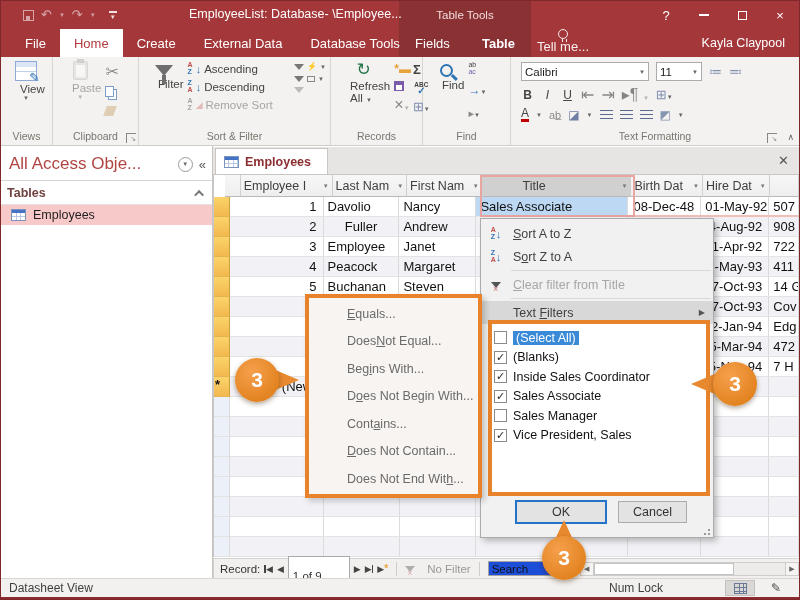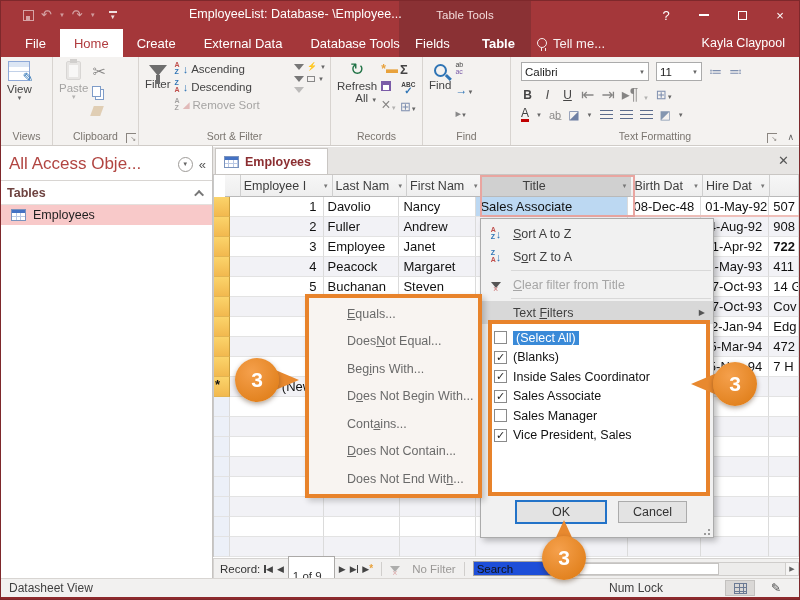--- a/index.html
+++ b/index.html
@@ -22,32 +22,32 @@
   .wtitle { position:absolute; left:188px; top:6px; color:#fff; font-size:12.5px; white-space:nowrap; }
   .winbtns { position:absolute; right:0; top:0; height:28px; display:flex; }
   .wbtn { width:38px; height:28px; display:flex; align-items:center; justify-content:center; color:#fff; font-size:13px; }
   .maxbox { width:9px; height:9px; border:1.2px solid #fff; display:block; }
   .minbar { width:10px; height:1.5px; background:#fff; display:block; }
 
   .tabrow { position:absolute; left:0; top:28px; width:100%; height:28px; display:flex; align-items:stretch; font-size:13px; color:#fff; }
   .rtab { padding:0 14px; display:flex; align-items:center; }
   .rtab.active { background:#fff; color:#B03B3E; }
   .ctxtabs { position:absolute; left:398px; top:0; width:132px; height:28px; display:flex; justify-content:space-around; align-items:center; }
-  .tellme { position:absolute; left:536px; top:0; height:28px; display:flex; align-items:center; gap:6px; color:rgba(255,255,255,.92); }
+  .tellme { position:absolute; left:536px; top:0; height:28px; display:flex; align-items:center; color:rgba(255,255,255,.92);flex-direction:column; }
   .bulb { width:10px; height:10px; border:1.3px solid rgba(255,255,255,.9); border-radius:50%; position:relative; }
   .bulb:after { content:""; position:absolute; left:2.6px; bottom:-4px; width:3px; height:3px; border-left:1.3px solid rgba(255,255,255,.9); border-right:1.3px solid rgba(255,255,255,.9); }
   .user { position:absolute; right:14px; top:0; height:28px; display:flex; align-items:center; color:#fff; font-size:12.5px; }
 
   
   .ribbon { position:absolute; left:0; top:56px; width:798px; height:89px; background:#F4F2F0; border-bottom:1px solid #D0CCC8; display:flex; }
   .rgroup { display:flex; flex-direction:column; border-right:1px solid #D8D4D0; position:relative; }
   .rbody { flex:1; display:flex; align-items:flex-start; padding:3px 3px 0 3px; }
   .rlabel { height:16px; font-size:10.5px; color:#7A756F; text-align:center; line-height:14px; white-space:nowrap; }
   .bigbtn { display:flex; flex-direction:column; align-items:center; font-size:11.5px; color:#444; padding:1px 3px; }
-  .bigbtn .cap { margin-top:2px; line-height:12px; text-align:right; }
+  .bigbtn .cap { margin-top:2px; line-height:12px; text-align:left;margin-left:13px; }
   .caret { font-size:6px; color:#666; }
   .dis { opacity:.45; }
   .smallcol { display:flex; flex-direction:column; justify-content:flex-start; gap:5px; padding:2px 1px; }
   .smallrow { display:flex; align-items:center; gap:3px; font-size:11.5px; color:#444; white-space:nowrap; }
   .view-ico { width:22px; height:20px; border:1px solid #8EA9D8; background:linear-gradient(#DCE6F4 0 5px,#fff 5px); position:relative; }
   .view-ico:before { content:""; position:absolute; left:0; top:9px; width:100%; height:1px; background:#C2D1E8; }
   .view-ico:after { content:"✎"; position:absolute; right:-4px; bottom:-5px; color:#2E74B5; font-size:13px; }
   .clip-ico { width:15px; height:19px; background:#D8D6D4; border:1px solid #B8B6B4; border-radius:2px; position:relative; }
   .clip-ico:before { content:""; position:absolute; left:3px; top:-3px; width:7px; height:4px; background:#A8A6A4; }
   .clip-ico:after { content:""; position:absolute; left:2px; top:3px; width:9px; height:12px; background:#fff; }
@@ -115,21 +115,21 @@
   .dc.sele { background:#ECF0F8 !important; }
   .dc.cnum { text-align:right; padding-right:6px; }
   .dc.ctitle-sel { background:#BCD8F2 !important; }
   .pink-col-outline { position:absolute; left:479px; top:174px; width:155px; height:42px; border:2px solid #E9A5A0; pointer-events:none; z-index:5; }
   .pink-row-line { position:absolute; left:634px; top:214px; width:164px; height:2px; background:#EFBFB9; z-index:5; }
 
   
   .recordbar { position:absolute; left:212px; top:557px; width:586px; height:20px; background:#F1F0EF; border-top:1px solid #D5D3D1; border-left:1px solid #D5D3D1; display:flex; align-items:center; font-size:11.5px; color:#333; padding-left:6px; gap:4px; }
   .navb { font-size:9px; color:#444; display:flex; align-items:center; }
   .vbar { display:inline-block; width:1.7px; height:8px; background:#444; }
-  .recbox { width:47px; height:15px; background:#fff; border:1px solid #ABA9A7; font-size:11.5px; padding:12px 4px; line-height:14px; }
+  .recbox { width:62px; height:15px; background:#fff; border:1px solid #ABA9A7; font-size:11.5px; padding:12px 4px; line-height:14px; }
   .vsep { width:1px; height:14px; background:#D0CECC; margin:0 4px; }
   .nofilter { color:#9A9896; display:flex; gap:12px; align-items:center;justify-content:flex-end; }
   .minifnl-x { position:relative; }
   .minifnl-x:after { content:"×"; position:absolute; left:-3px; top:-4px; color:#C77; font-size:9px; }
   .searchbox { width:82px; height:15px; border:1px solid #A5A3A1; background:#1d4ed8; font-size:11.5px; padding:0 3px; font-family:"Liberation Sans",sans-serif; }
   .searchbox::placeholder { color:#111; opacity:1; }
   .hscroll { flex:1; height:16px; display:flex; align-items:center; margin-left:6px; }
   .harrbox { width:14px; height:14px; background:#F5F4F3; border:1px solid #CFCDCB; font-size:7px; color:#666; display:flex; align-items:center; justify-content:center; }
   .htrack { flex:1; height:14px; background:#EDECEB; border-top:1px solid #CFCDCB; border-bottom:1px solid #CFCDCB; position:relative; }
   .hthumb { position:absolute; left:0; top:0; width:140px; height:12.5px; background:#fff; border:1px solid #C5C3C1; }
@@ -444,36 +444,36 @@
           <div class="dc ctxt" style="width: 77px;">Davolio</div>
           <div class="dc ctxt" style="width: 78px;">Nancy</div>
           <div class="dc ctitle-sel" style="width: 154px;">Sales Associate</div>
           <div class="dc cnum" style="width: 74px;">08-Dec-48</div>
           <div class="dc cnum" style="width: 69px;">01-May-92</div>
           <div class="dc ctxt" style="width: 30px;">507</div>
         </div>
         <div class="drow alt">
           <div class="dc selr" style="width: 16px;"></div>
           <div class="dc cnum" style="width: 95px;">2</div>
-          <div class="dc ctxt" style="width: 77px;">Fuller</div>
+          <div class="dc ctxt" style="width: 77px; text-align: center;">Fuller</div>
           <div class="dc ctxt" style="width: 78px;">Andrew</div>
           <div class="dc ctxt" style="width: 154px;"></div>
           <div class="dc cnum" style="width: 74px;"></div>
           <div class="dc cnum" style="width: 69px;">4-Aug-92</div>
           <div class="dc ctxt" style="width: 30px;">908</div>
         </div>
         <div class="drow">
           <div class="dc selr" style="width: 16px;"></div>
           <div class="dc cnum" style="width: 95px;">3</div>
           <div class="dc ctxt" style="width: 77px;">Employee</div>
           <div class="dc ctxt" style="width: 78px;">Janet</div>
           <div class="dc ctxt" style="width: 154px;"></div>
           <div class="dc cnum" style="width: 74px;"></div>
           <div class="dc cnum" style="width: 69px;">1-Apr-92</div>
-          <div class="dc ctxt" style="width: 30px; font-weight: bold;">722</div>
+          <div class="dc ctxt" style="width: 30px;">722</div>
         </div>
         <div class="drow alt">
           <div class="dc selr" style="width: 16px;"></div>
           <div class="dc cnum" style="width: 95px;">4</div>
           <div class="dc ctxt" style="width: 77px;">Peacock</div>
           <div class="dc ctxt" style="width: 78px;">Margaret</div>
           <div class="dc ctxt" style="width: 154px;"></div>
           <div class="dc cnum" style="width: 74px;"></div>
           <div class="dc cnum" style="width: 69px;">3-May-93</div>
           <div class="dc ctxt" style="width: 30px;">411</div>

